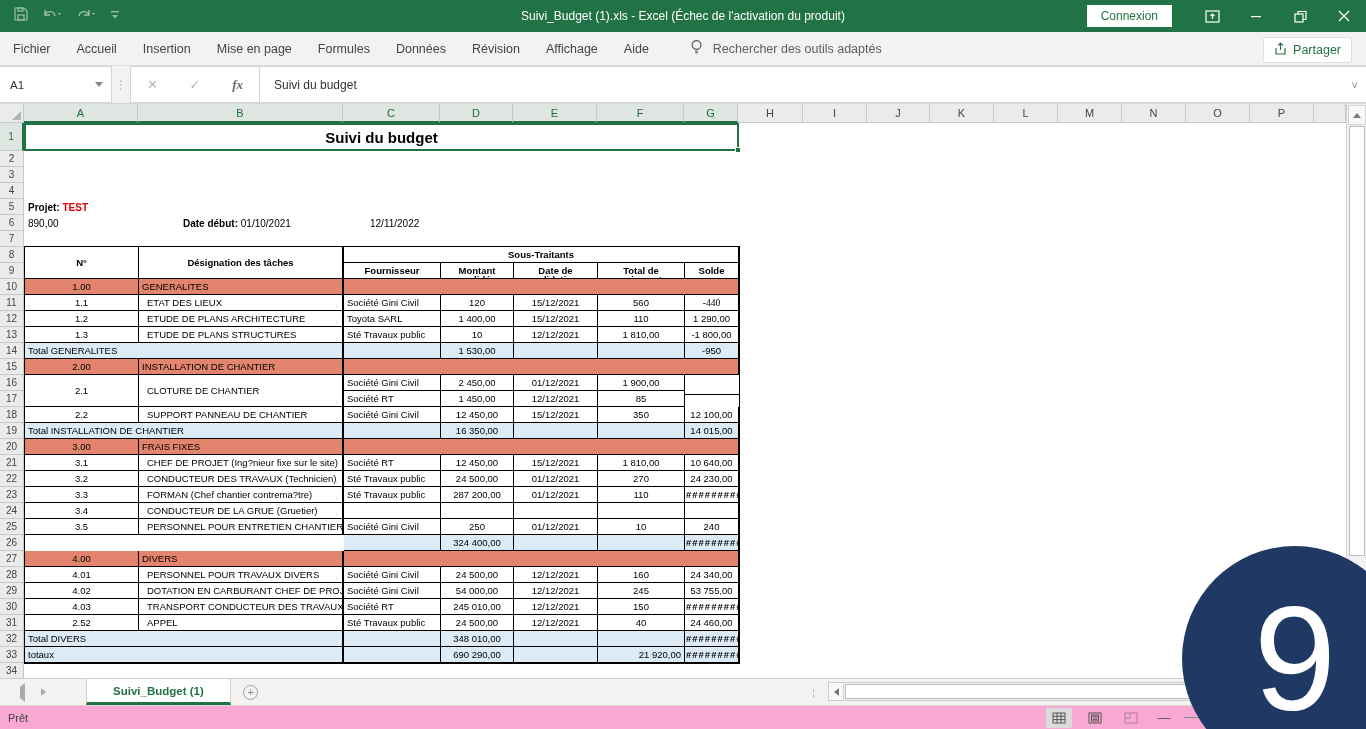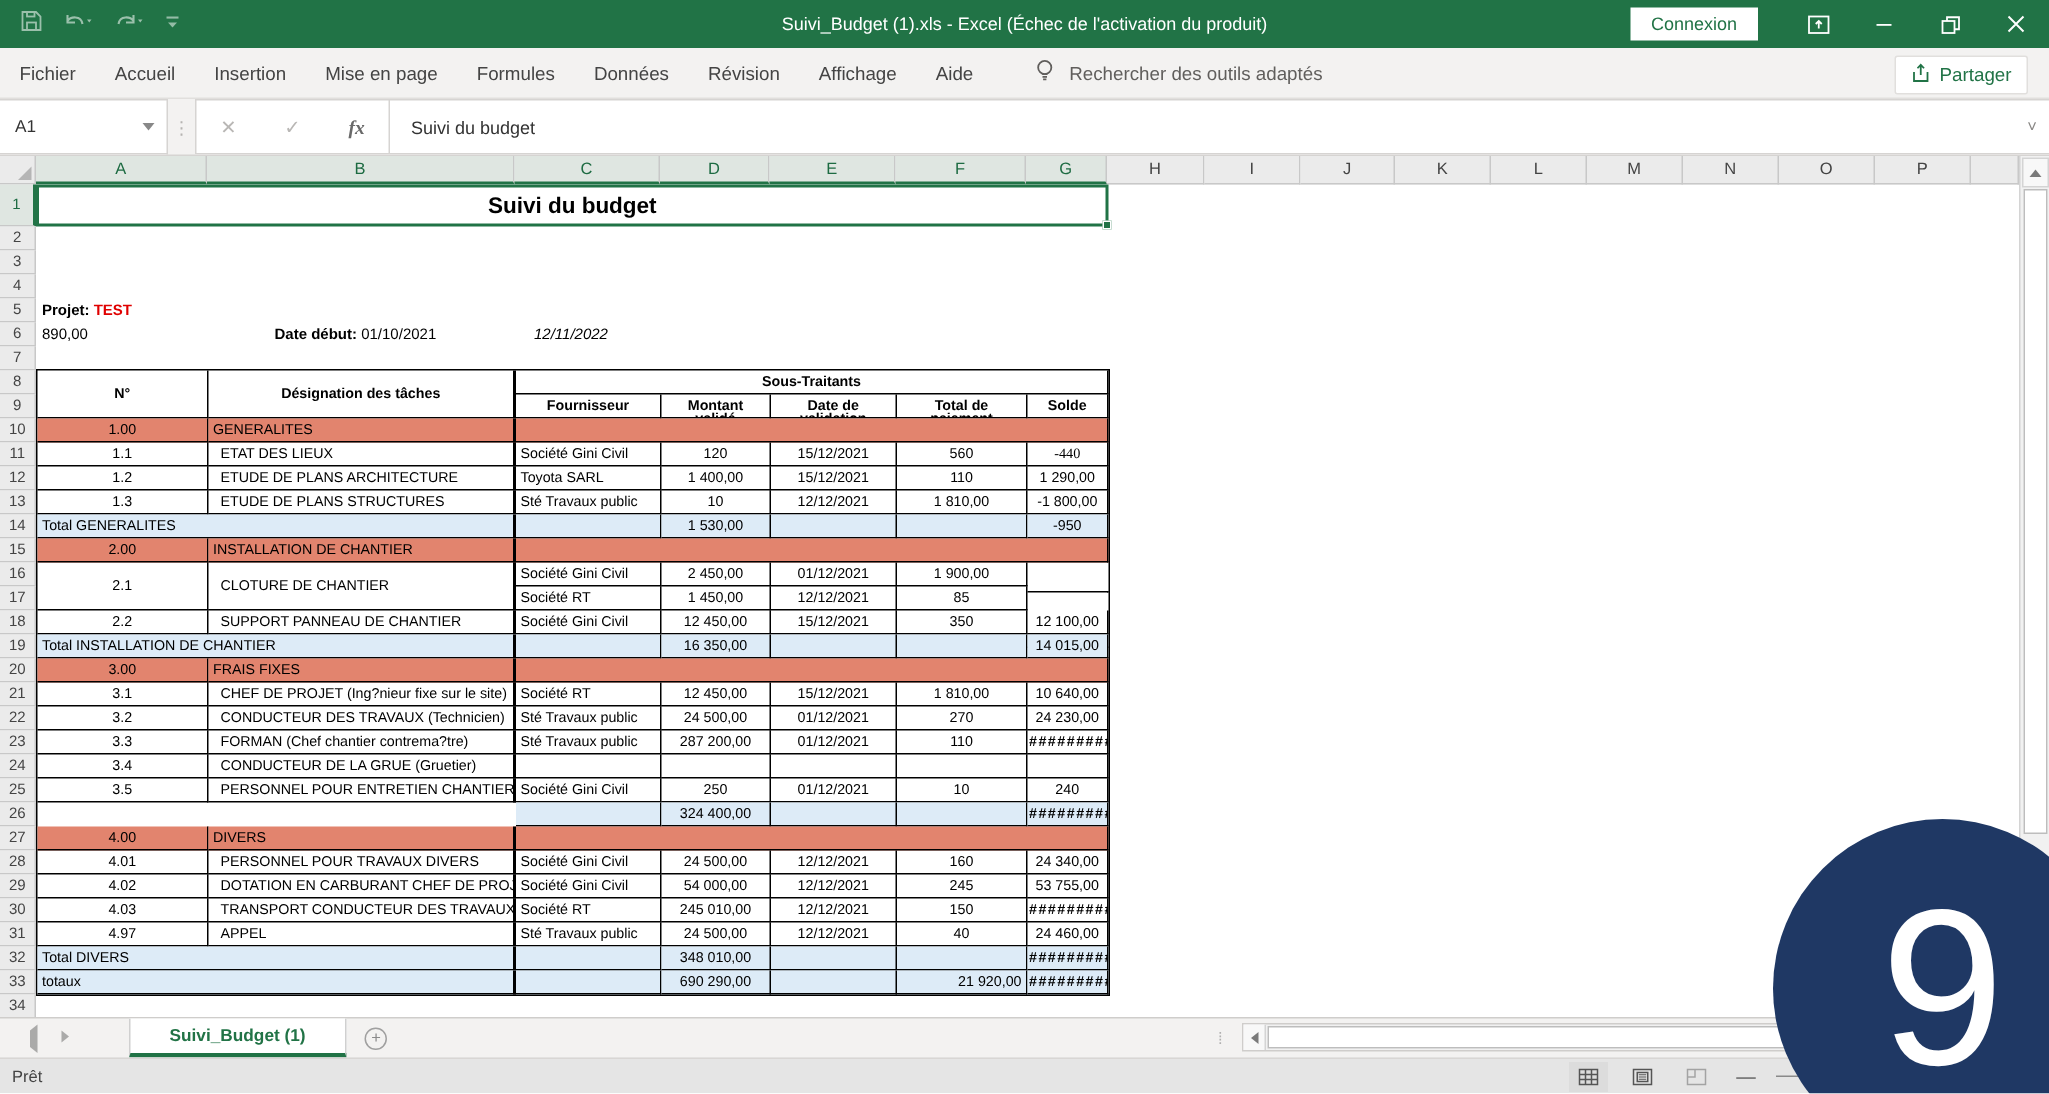--- a/index.html
+++ b/index.html
@@ -80,21 +80,21 @@
   .navarrows { display:flex; align-items:center; gap:16px; padding-left:20px; width:86px; color:#9a9a9a; font-size:10px; }
   .sheettab { background:#fff; border-right:1px solid #d0d0d0; border-left:1px solid #d0d0d0; border-bottom:3px solid #217346; color:#217346; font-weight:bold; font-size:11.5px; display:flex; align-items:center; padding:0 26px; cursor:pointer; }
   .addsheet { width:40px; display:flex; align-items:center; justify-content:center; }
   .addsheet .plus { width:15px; height:15px; border:1px solid #a0a0a0; border-radius:50%; color:#8a8a8a; font-size:11px; line-height:13px; text-align:center; }
   .tab-dots { position:absolute; left:812px; top:0; height:27px; display:flex; align-items:center; color:#b0b0b0; font-size:11px; }
   .hscroll { position:absolute; left:828px; top:3px; width:518px; height:19px; background:#f1f1f1; border:1px solid #cfcdcb; }
   .hscroll .arrowbox { position:absolute; left:0; top:0; width:15px; height:17px; background:#f8f8f8; border-right:1px solid #d4d4d4; display:flex; align-items:center; justify-content:center; }
   .hscroll .thumb { position:absolute; left:16px; top:1px; width:384px; height:15px; background:#fff; border:1px solid #bdbdbd; }
 
   
-  .statusbar { position:absolute; left:0; top:705px; width:1366px; height:24px; background:#e5e5e5; border-top:1px solid #d8d6d4; display:flex; align-items:center; font-size:11px; color:#444; }
+  .statusbar { position:absolute; left:0; top:705px; width:1366px; height:24px; background:#f9a8d4; border-top:1px solid #d8d6d4; display:flex; align-items:center; font-size:11px; color:#444; }
   .status-left { padding-left:8px; }
   .views { position:absolute; right:160px; display:flex; align-items:center; gap:10px; }
   .viewbtn { width:26px; height:20px; display:flex; align-items:center; justify-content:center; }
   .viewbtn.active { background:#dcdcdc; }
   .zoom-minus { width:20px; text-align:center; color:#555; font-size:13px; }
   .zoom-line { width:22px; height:1px; background:#8a8a8a; }
 
   
   .badge9 { position:absolute; left:1182px; top:546px; width:226px; height:226px; border-radius:50%; background:#1f3864; color:#fff; display:flex; align-items:center; justify-content:center; font-size:148px; font-weight:400; z-index:50; }
 </style>
@@ -259,21 +259,21 @@
       <span class="fillhandle"></span>
     </div>
 
     <div class="freecell b" style="left:28px; top:98px;">
       <span>Projet:</span> <span class="red">TEST</span>
     </div>
     <div class="freecell" style="left:28px; top:114px;">890,00</div>
     <div class="freecell" style="left:183px; top:114px;">
       <span class="b">Date début:</span> <span>01/10/2021</span>
     </div>
-    <div class="freecell" style="left:356px; top:114px;font-style:italic;">12/11/2022</div>
+    <div class="freecell" style="left:370px; top:114px;">12/11/2022</div>
 
     <div class="tablewrap" id="budget-table">
         <div class="c bold" style="grid-area: 1 / 1 / span 2;">N°</div>
         <div class="c bold thickR" style="grid-area: 1 / 2 / span 2;">Désignation des tâches</div>
         <div class="c bold" style="grid-area: 1 / 3 / auto / span 5;">Sous-Traitants</div>
         <div class="c bold" style="grid-area: 2 / 3;">Fournisseur</div>
         <div class="c bold" style="grid-area: 2 / 4;">
           <div class="twoline">
             <div>Montant</div>
             <div>validé</div>
@@ -410,21 +410,21 @@
         <div class="c " style="grid-area: 22 / 5;">12/12/2021</div>
         <div class="c " style="grid-area: 22 / 6;">245</div>
         <div class="c " style="grid-area: 22 / 7;">53 755,00</div>
         <div class="c " style="grid-area: 23 / 1;">4.03</div>
         <div class="c left thickR" style="grid-area: 23 / 2;">TRANSPORT CONDUCTEUR DES TRAVAUX</div>
         <div class="c left2" style="grid-area: 23 / 3;">Société RT</div>
         <div class="c " style="grid-area: 23 / 4;">245 010,00</div>
         <div class="c " style="grid-area: 23 / 5;">12/12/2021</div>
         <div class="c " style="grid-area: 23 / 6;">150</div>
         <div class="c hash" style="grid-area: 23 / 7;">##########</div>
-        <div class="c " style="grid-area: 24 / 1;">4.97</div>
+        <div class="c " style="grid-area: 24 / 1;">2.52</div>
         <div class="c left thickR" style="grid-area: 24 / 2;">APPEL</div>
         <div class="c left2" style="grid-area: 24 / 3;">Sté Travaux public</div>
         <div class="c " style="grid-area: 24 / 4;">24 500,00</div>
         <div class="c " style="grid-area: 24 / 5;">12/12/2021</div>
         <div class="c " style="grid-area: 24 / 6;">40</div>
         <div class="c " style="grid-area: 24 / 7;">24 460,00</div>
         <div class="c tot left2 thickR" style="grid-area: 25 / 1 / auto / span 2;">Total DIVERS</div>
         <div class="c tot" style="grid-area: 25 / 3;"></div>
         <div class="c tot" style="grid-area: 25 / 4;">348 010,00</div>
         <div class="c tot" style="grid-area: 25 / 5;"></div>

